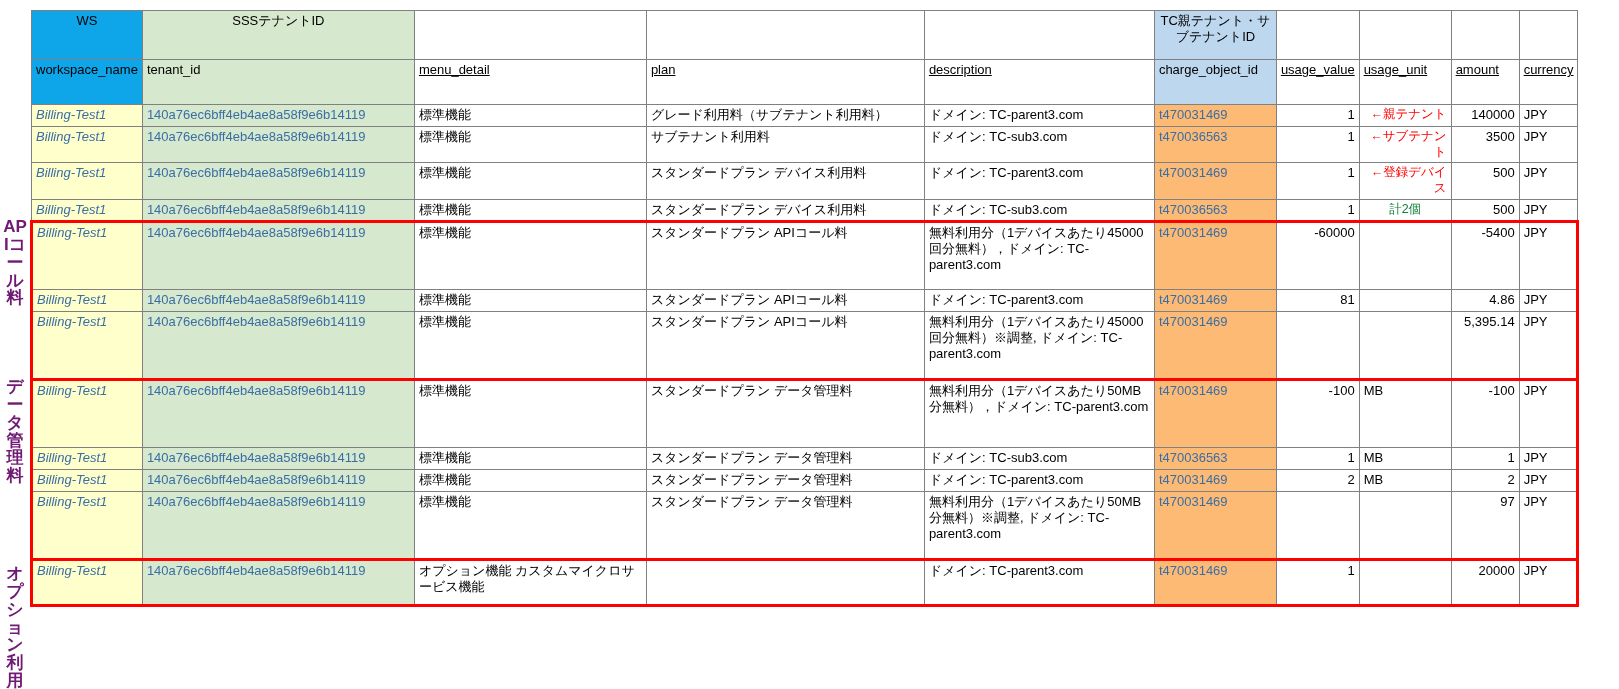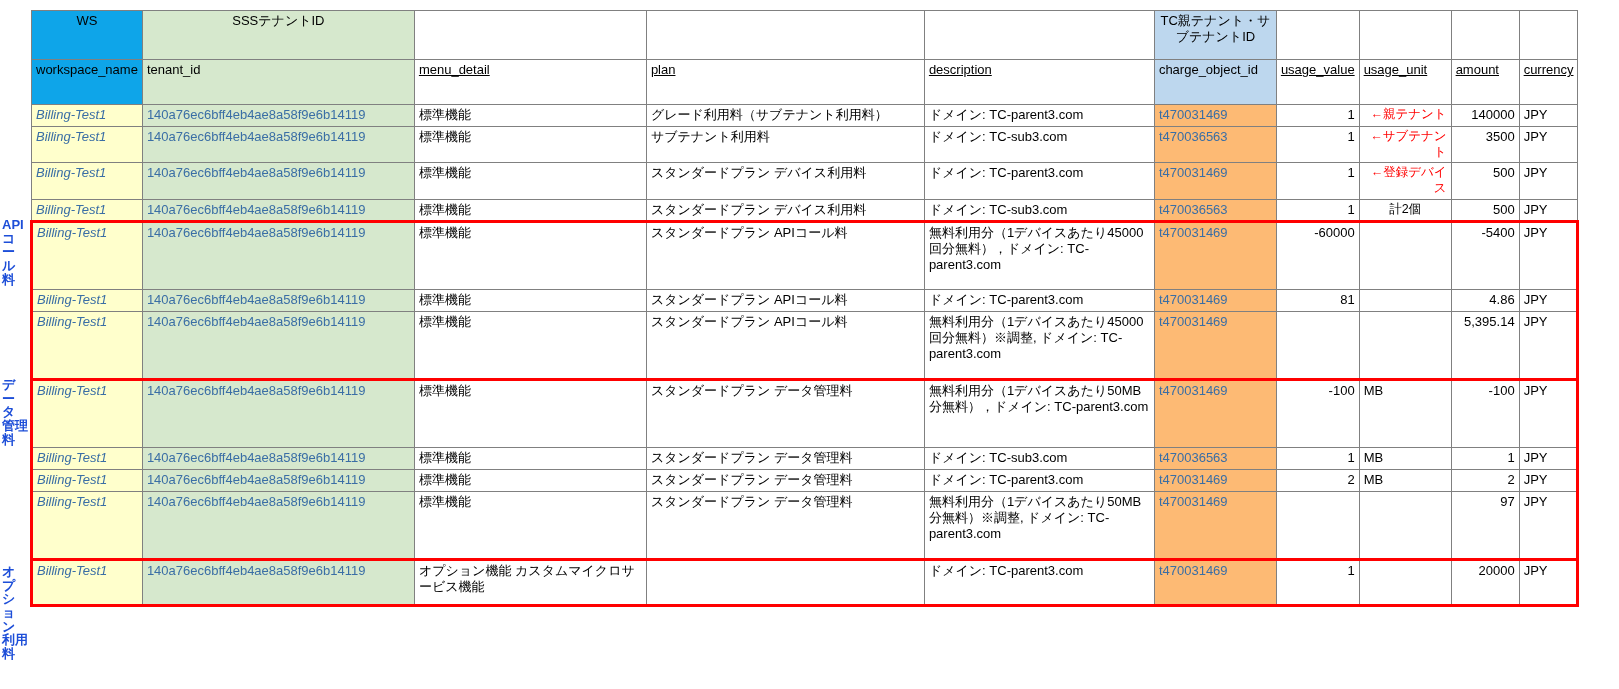--- a/index.html
+++ b/index.html
@@ -63,21 +63,21 @@
   .cell-tenant { background: #d6e8cd; color: #3a6ea5; }
   .cell-charge { background: #fdba74; color: #3a6ea5; }
   .num { text-align: right; }
   .note {
     color: #ff0000;
     font-weight: bold;
     text-align: right;
     font-size: 12.5px;
   }
   .note-c {
-    color: #000000;
+    color: #15803d;
     font-weight: bold;
     text-align: center;
     font-size: 12.5px;
   }
   
   td.rb-top    { border-top: 3px solid #ff0000 !important; }
   td.rb-bot    { border-bottom: 3px solid #ff0000 !important; }
   td.rb-left   { border-left: 3px solid #ff0000 !important; }
   td.rb-right  { border-right: 3px solid #ff0000 !important; }
 
@@ -86,24 +86,24 @@
     position: absolute;
     left: 0;
     top: 0;
     width: 30px;
     height: 689px;
   }
   .vlabel {
     position: absolute;
     left: 2px;
     width: 26px;
-    color: #1d4ed8;
-    font-weight: bold;
-    font-size: 13px;
-    text-align: left;
+    color: #701a75;
+    font-weight: bold;
+    font-size: 17px;
+    text-align: center;
     line-height: 1.05;
     word-break: break-all;
   }
   .vl-api  { top: 218px; height: 150px; }
   .vl-data { top: 378px; height: 190px; }
   .vl-opt  { top: 565px; height: 120px; }
 </style>
 </head>
 <body>
 

